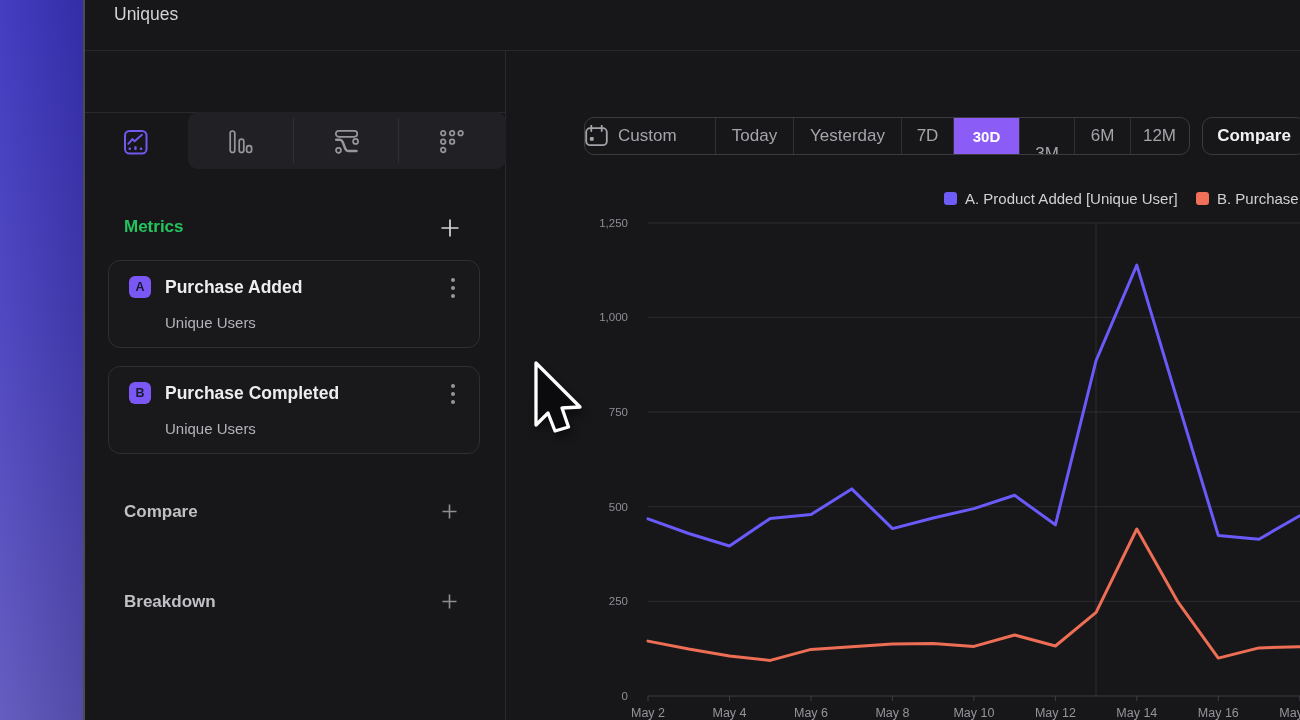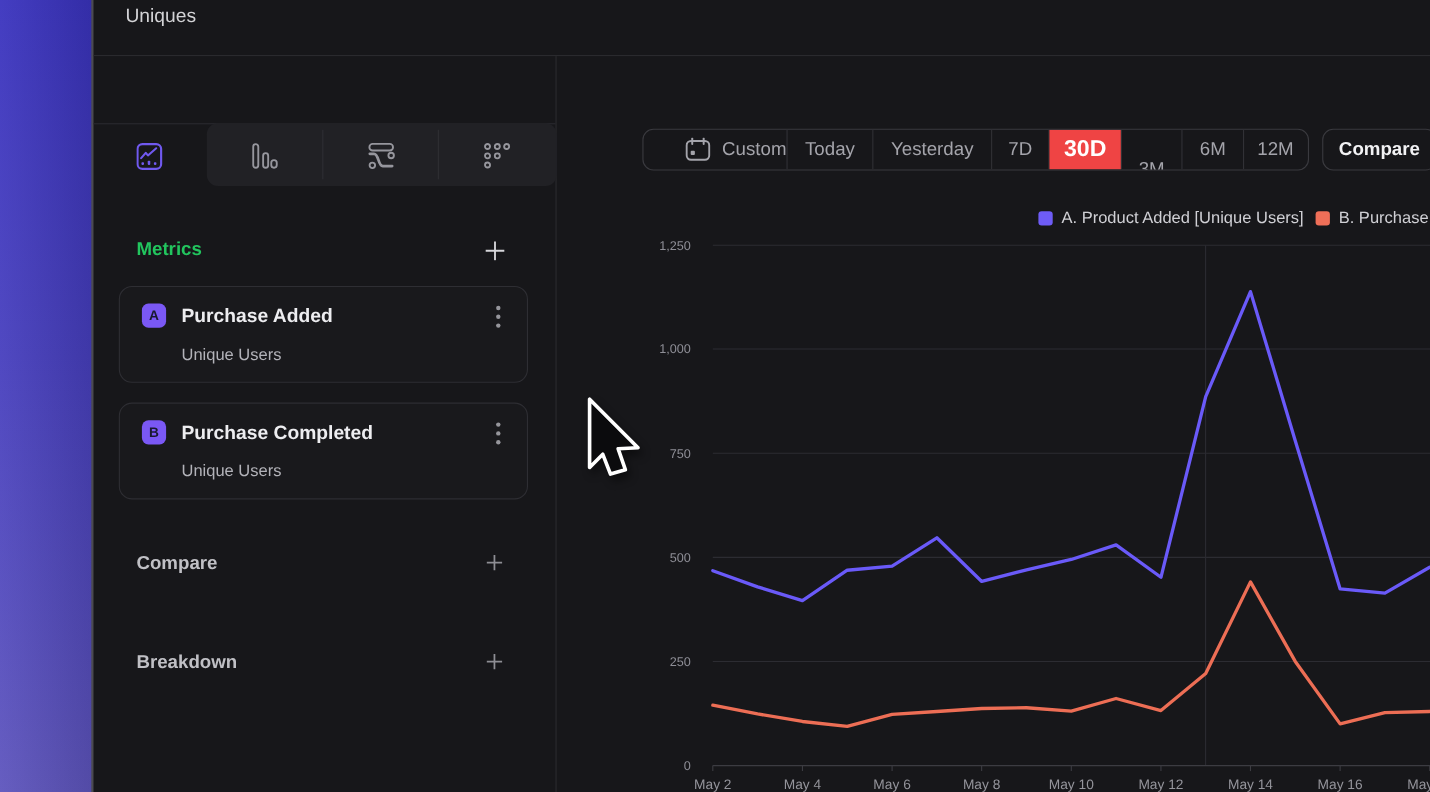--- a/index.html
+++ b/index.html
@@ -87,47 +87,47 @@
   <div class="abs" style="left:124px;top:502px;font-size:17px;font-weight:600;color:#c0c0c5;">Compare</div>
   <svg class="abs" style="left:442px;top:504px;" width="15" height="15" viewBox="0 0 15 15">
       <path d="M7.5 0.5 V14.5 M0.5 7.5 H14.5" stroke="#8e8e94" stroke-width="1.6"></path>
     </svg>
   <div class="abs" style="left:124px;top:592px;font-size:17px;font-weight:600;color:#c0c0c5;">Breakdown</div>
   <svg class="abs" style="left:442px;top:594px;" width="15" height="15" viewBox="0 0 15 15">
       <path d="M7.5 0.5 V14.5 M0.5 7.5 H14.5" stroke="#8e8e94" stroke-width="1.6"></path>
     </svg>
 
   <div class="abs" style="left:584px;top:117px;width:606px;height:38px;border:1px solid #3a3a3f;border-radius:10px;display:flex;align-items:stretch;overflow:hidden;">
-    <div style="width:130px;display:flex;align-items:center;justify-content:flex-end;color:#a4a4ab;font-size:17px;">
+    <div style="width:130px;display:flex;align-items:center;justify-content:flex-start;color:#a4a4ab;font-size:17px;">
       <svg width="23" height="22" viewBox="0 0 23 22" style="margin-right:10px">
         <rect x="1.2" y="3.2" width="20.6" height="17" rx="4" fill="none" stroke="#a4a4ab" stroke-width="1.8"></rect>
         <line x1="6.3" y1="0.8" x2="6.3" y2="6" stroke="#a4a4ab" stroke-width="1.8" stroke-linecap="round"></line>
         <line x1="16.7" y1="0.8" x2="16.7" y2="6" stroke="#a4a4ab" stroke-width="1.8" stroke-linecap="round"></line>
         <rect x="4.9" y="12" width="3.8" height="3.8" rx="0.9" fill="#a4a4ab"></rect>
       </svg>Custom</div>
     <div style="width:1px;background:#313136;"></div>
     <div style="width:77px;display:flex;align-items:center;justify-content:center;color:#a4a4ab;font-size:17px;">Today</div>
     <div style="width:1px;background:#313136;"></div>
     <div style="width:107px;display:flex;align-items:center;justify-content:center;color:#a4a4ab;font-size:17px;">Yesterday</div>
     <div style="width:1px;background:#313136;"></div>
     <div style="width:51px;display:flex;align-items:center;justify-content:center;color:#a4a4ab;font-size:17px;">7D</div>
     <div style="width:1px;background:#313136;"></div>
-    <div style="width:65px;display:flex;align-items:center;justify-content:center;color:#ffffff;font-size:21px;font-weight:700;background:#ef4444;">30D</div>
+    <div style="width:65px;display:flex;align-items:center;justify-content:center;color:#ffffff;font-size:15px;font-weight:700;background:#8b5cf6;">30D</div>
     <div style="width:1px;background:#313136;"></div>
     <div style="width:54px;display:flex;align-items:center;justify-content:center;color:#a4a4ab;font-size:17px;margin-top:36px;">3M</div>
     <div style="width:1px;background:#313136;"></div>
     <div style="width:55px;display:flex;align-items:center;justify-content:center;color:#a4a4ab;font-size:17px;">6M</div>
     <div style="width:1px;background:#313136;"></div>
     <div style="width:57px;display:flex;align-items:center;justify-content:center;color:#a4a4ab;font-size:17px;">12M</div>
   </div>
 
   <div class="abs" style="left:1202px;top:117px;width:104px;height:38px;border:1px solid #3a3a3f;border-radius:10px;color:#f2f2f4;font-size:17px;font-weight:600;display:flex;align-items:center;justify-content:center;">Compare</div>
 
   <div class="abs" style="left:944px;top:192px;width:13px;height:13px;border-radius:3px;background:#6e5cf6;"></div>
-  <div class="abs" style="left:965px;top:190px;font-size:15px;color:#d0d0d5;">A. Product Added [Unique Users]</div>
+  <div class="abs" style="left:965px;top:190px;font-size:15px;color:#d0d0d5;">A. Product Added [Unique User]</div>
   <div class="abs" style="left:1196px;top:192px;width:13px;height:13px;border-radius:3px;background:#ef6f58;"></div>
   <div class="abs" style="left:1217px;top:190px;font-size:15px;color:#d0d0d5;white-space:nowrap;">B. Purchase Completed [Unique Users]</div>
 
   <svg class="abs" style="left:560px;top:190px;" width="740" height="530" viewBox="0 0 740 530">
     <g stroke="#2c2c32" stroke-width="1">
       <line x1="88" y1="33" x2="740" y2="33"></line>
       <line x1="88" y1="127.3" x2="740" y2="127.3"></line>
       <line x1="88" y1="222" x2="740" y2="222"></line>
       <line x1="88" y1="316.7" x2="740" y2="316.7"></line>
       <line x1="88" y1="411.3" x2="740" y2="411.3"></line>

